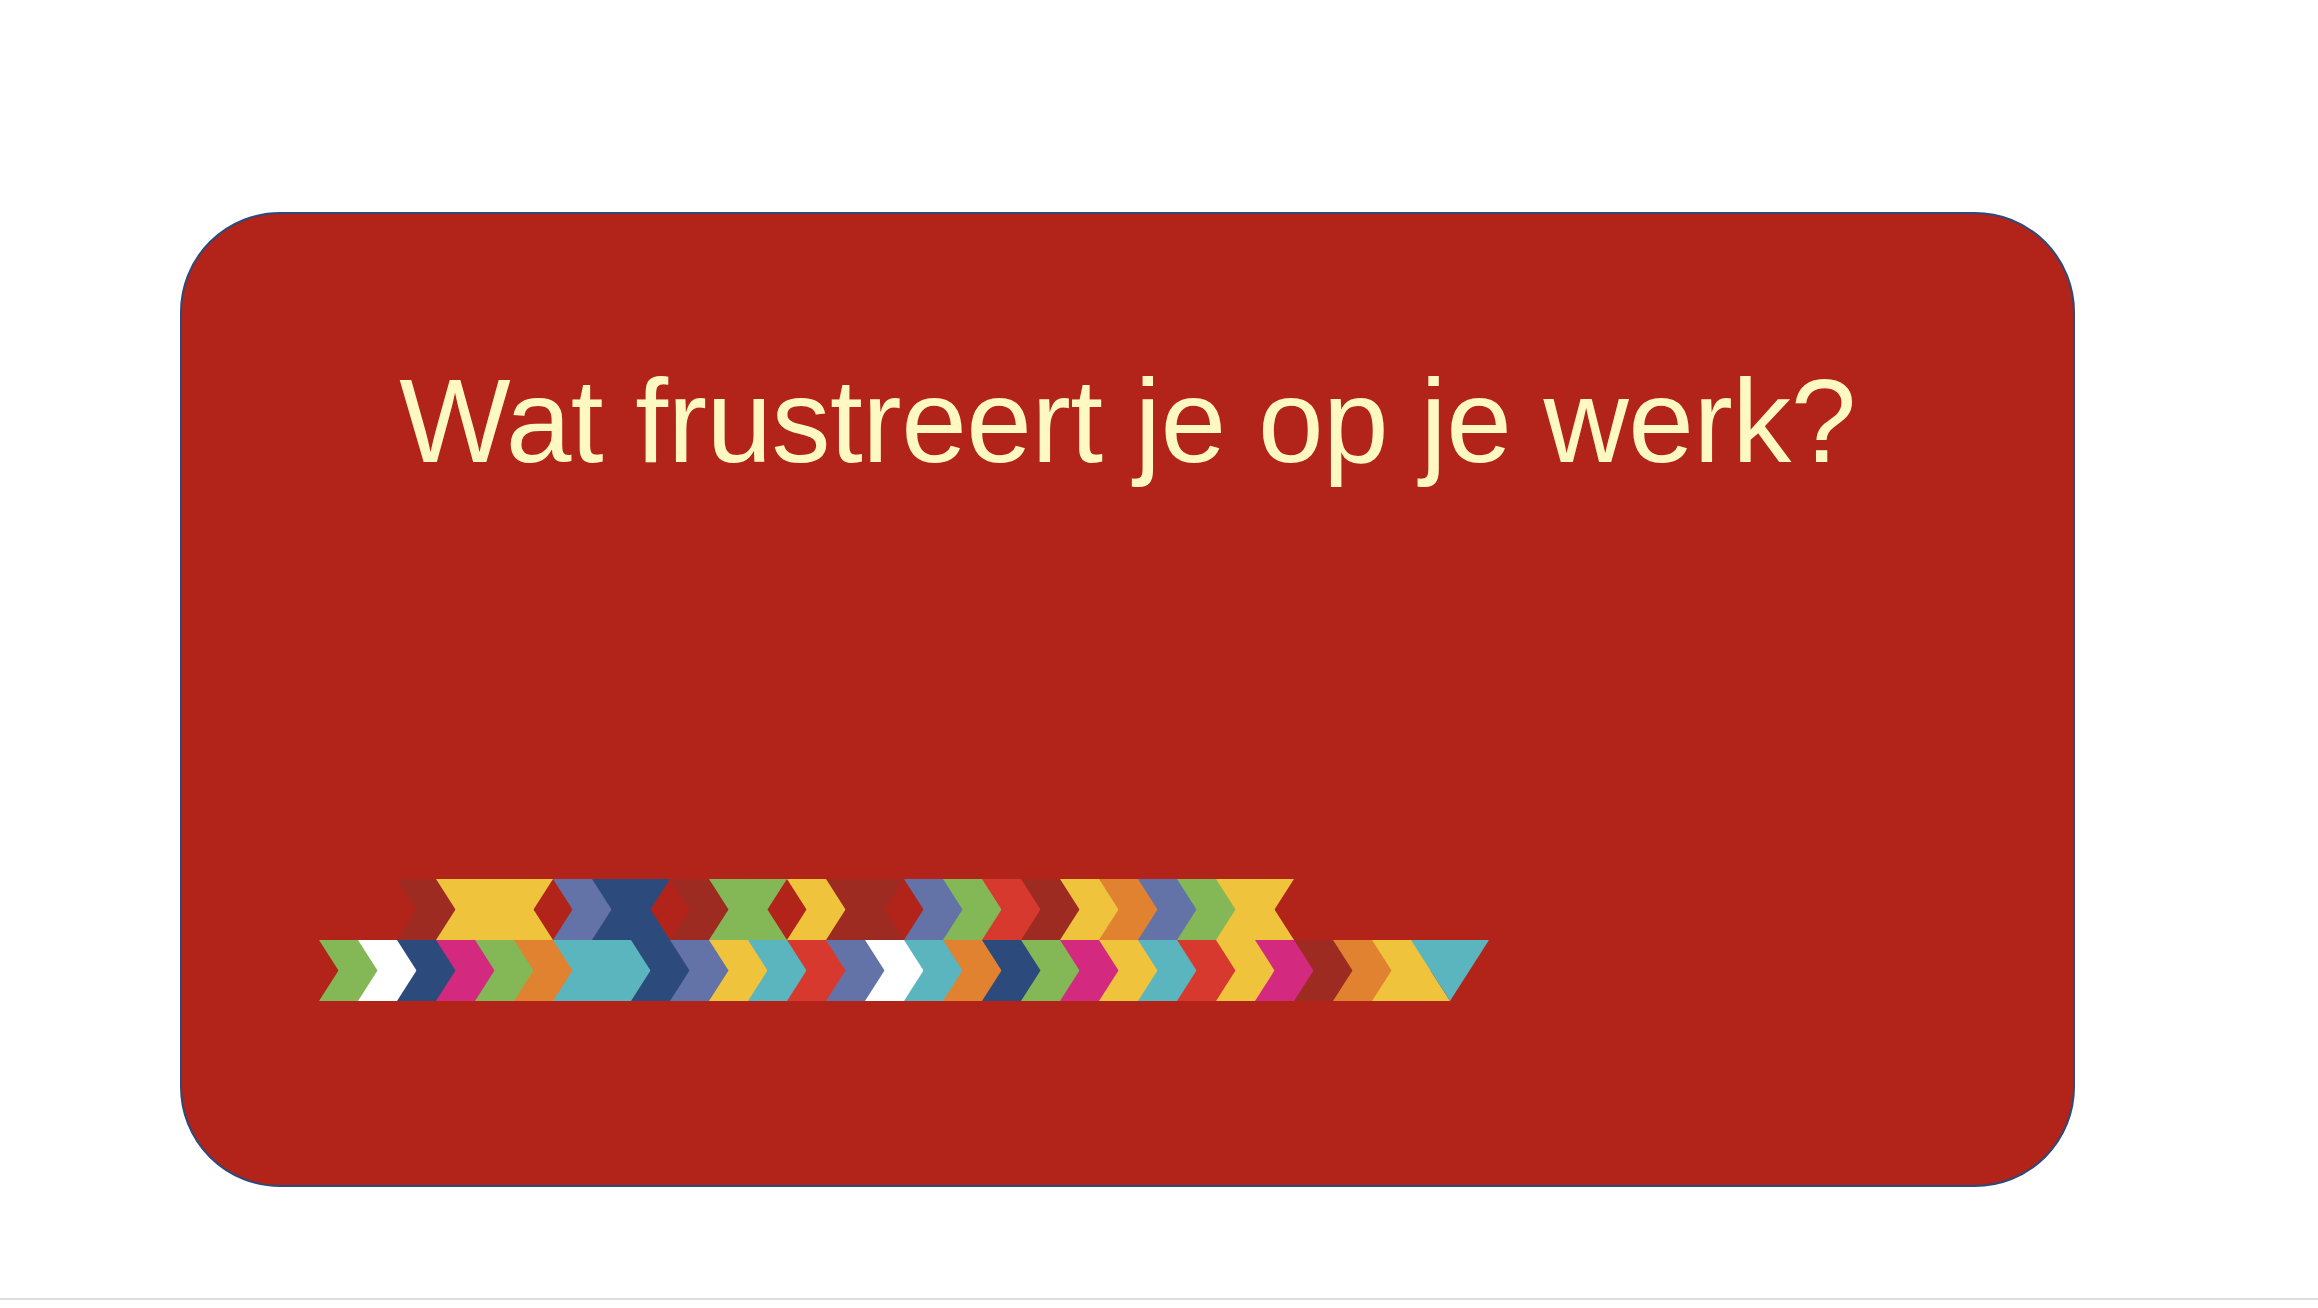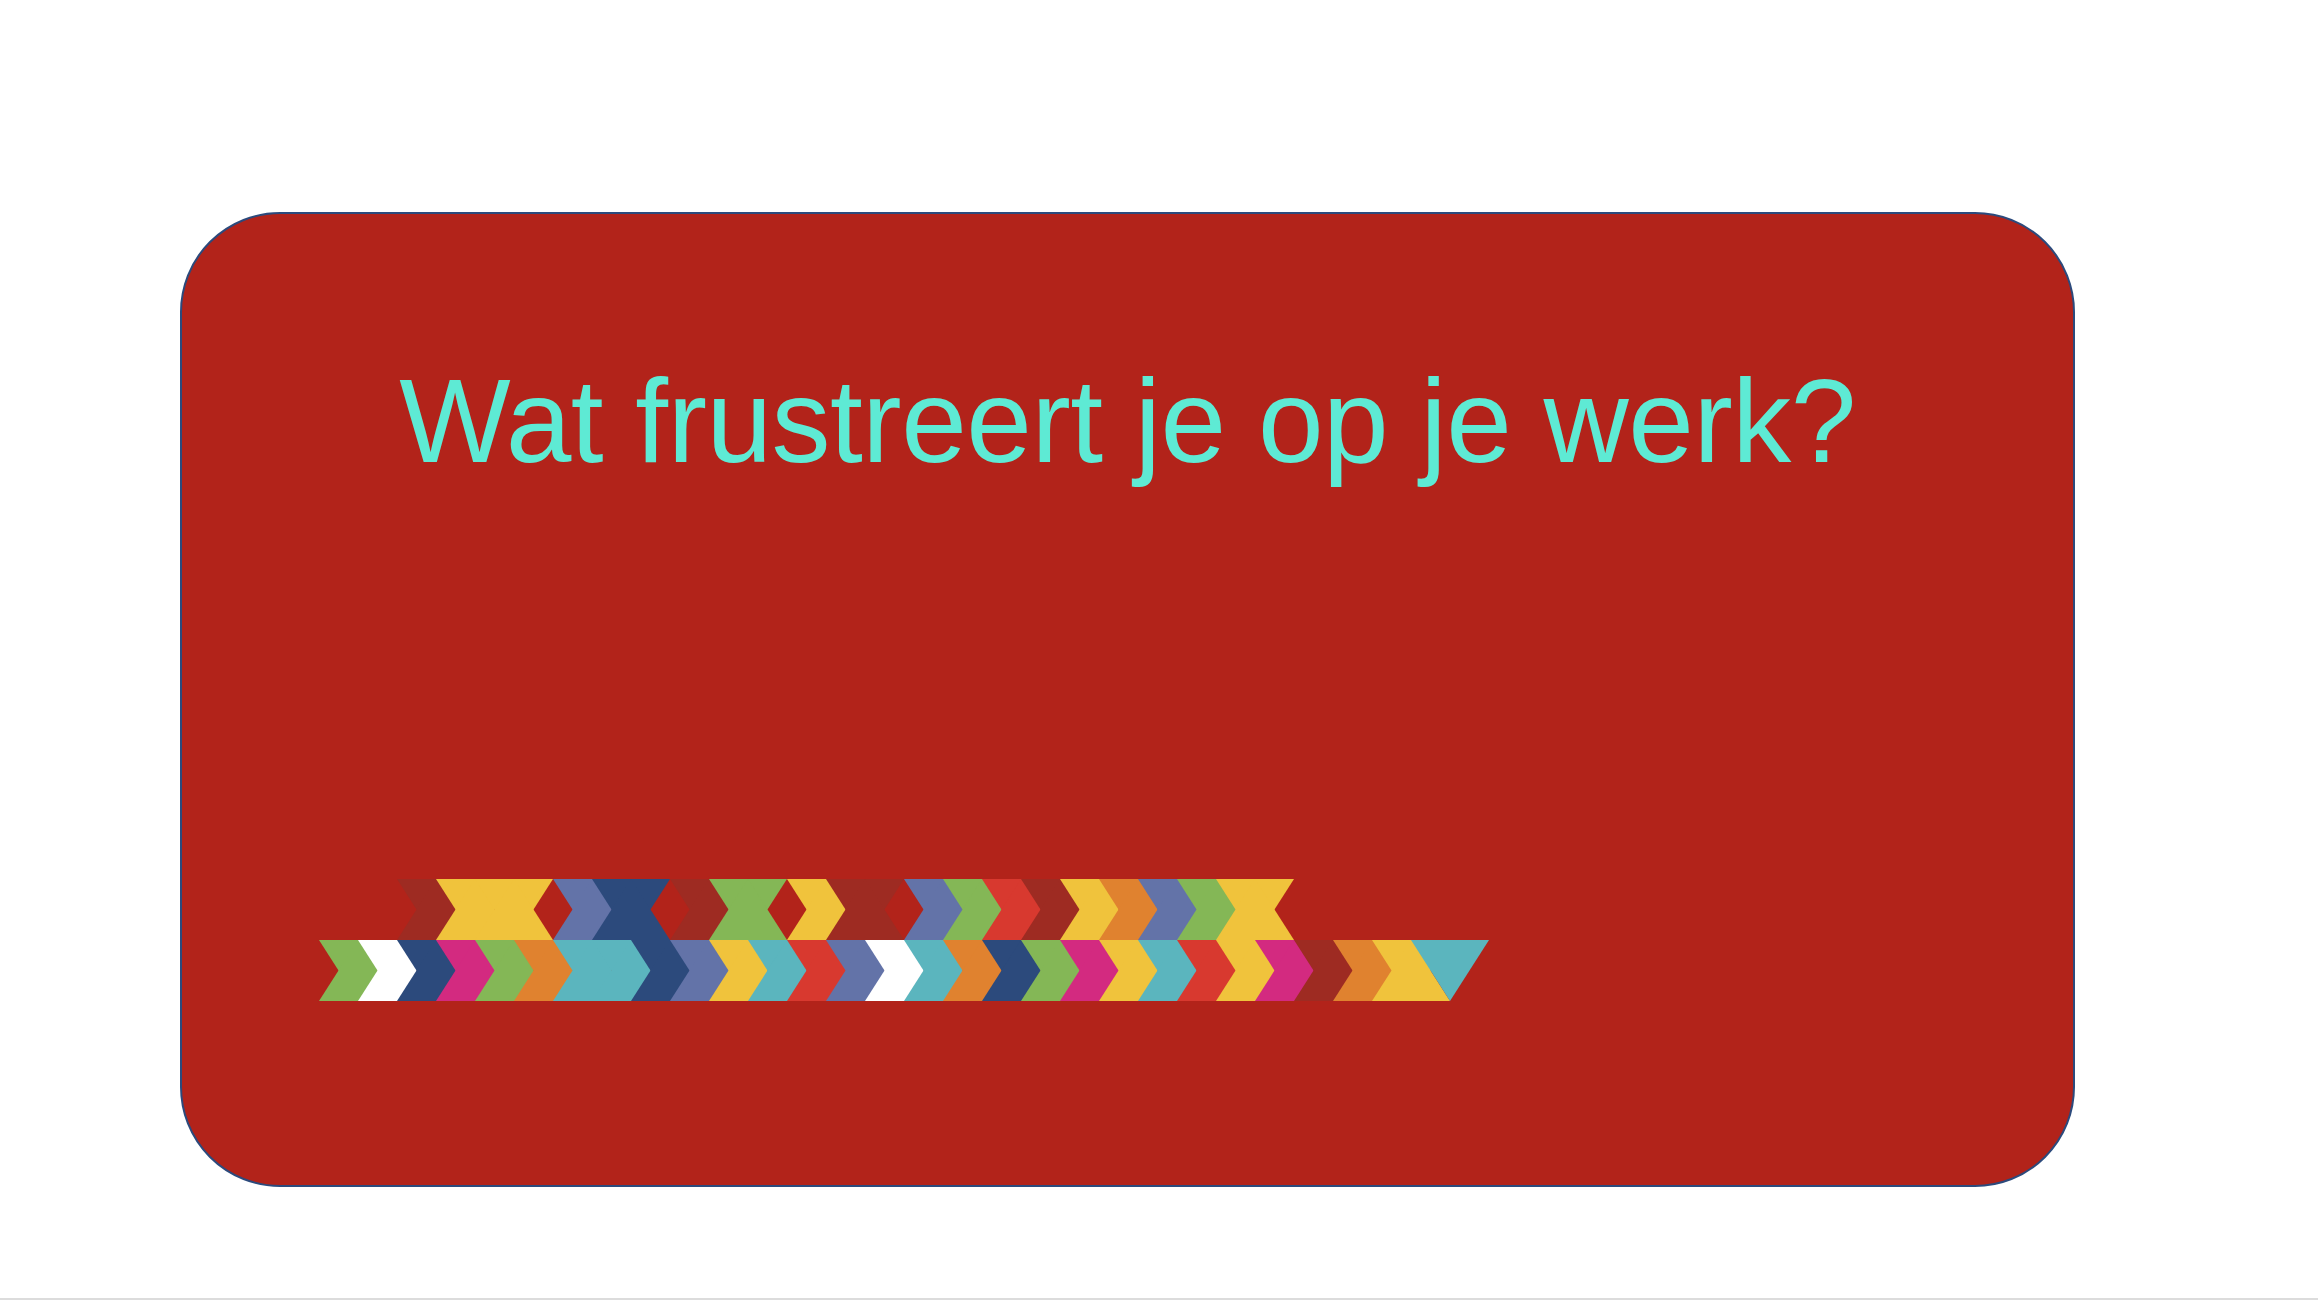--- a/index.html
+++ b/index.html
@@ -40,21 +40,21 @@
     position: absolute;
     left: 0;
     right: 0;
     top: 128px;
     text-align: center;
     padding: 0 190px;
     box-sizing: border-box;
   }
   #title-text {
     display: block;
-    color: #5eead4;
+    color: #fef9c3;
     font-family: "Liberation Sans", sans-serif;
     font-weight: 300;
     font-size: 118px;
     line-height: 1.34;
     letter-spacing: -0.5px;
     white-space: pre-wrap;
   }
 
   
   #mosaic-band {

